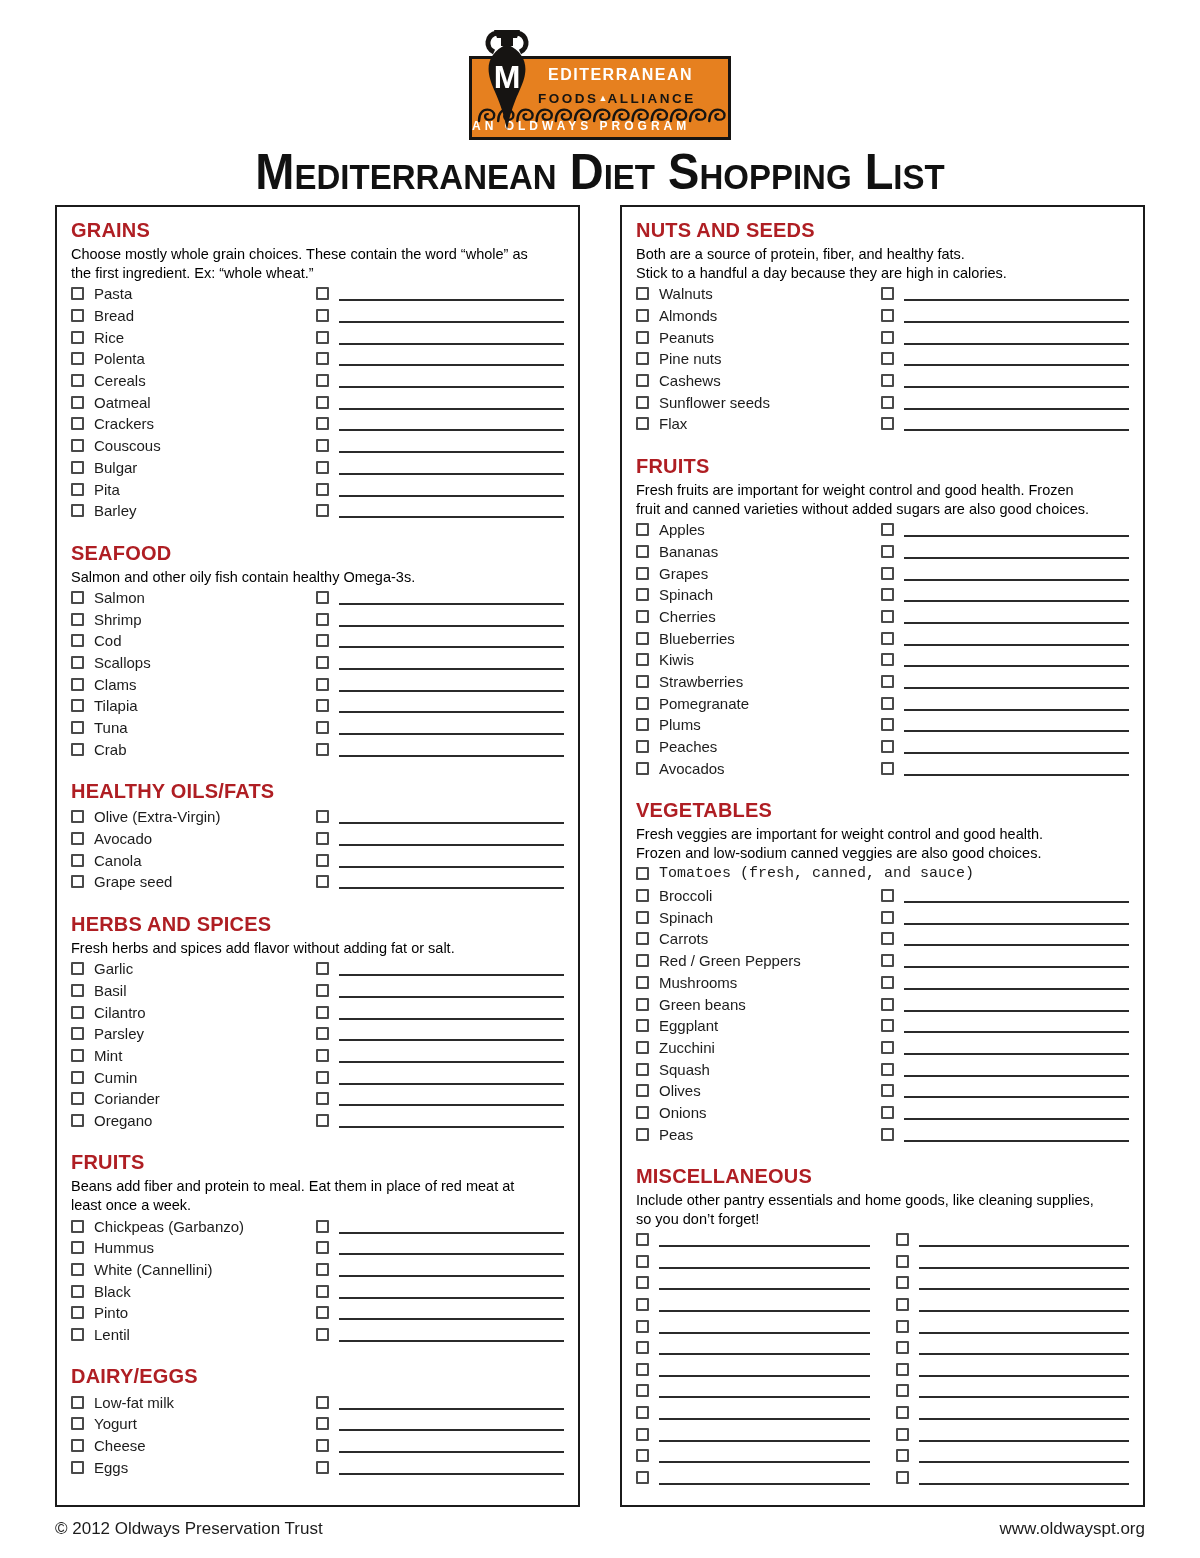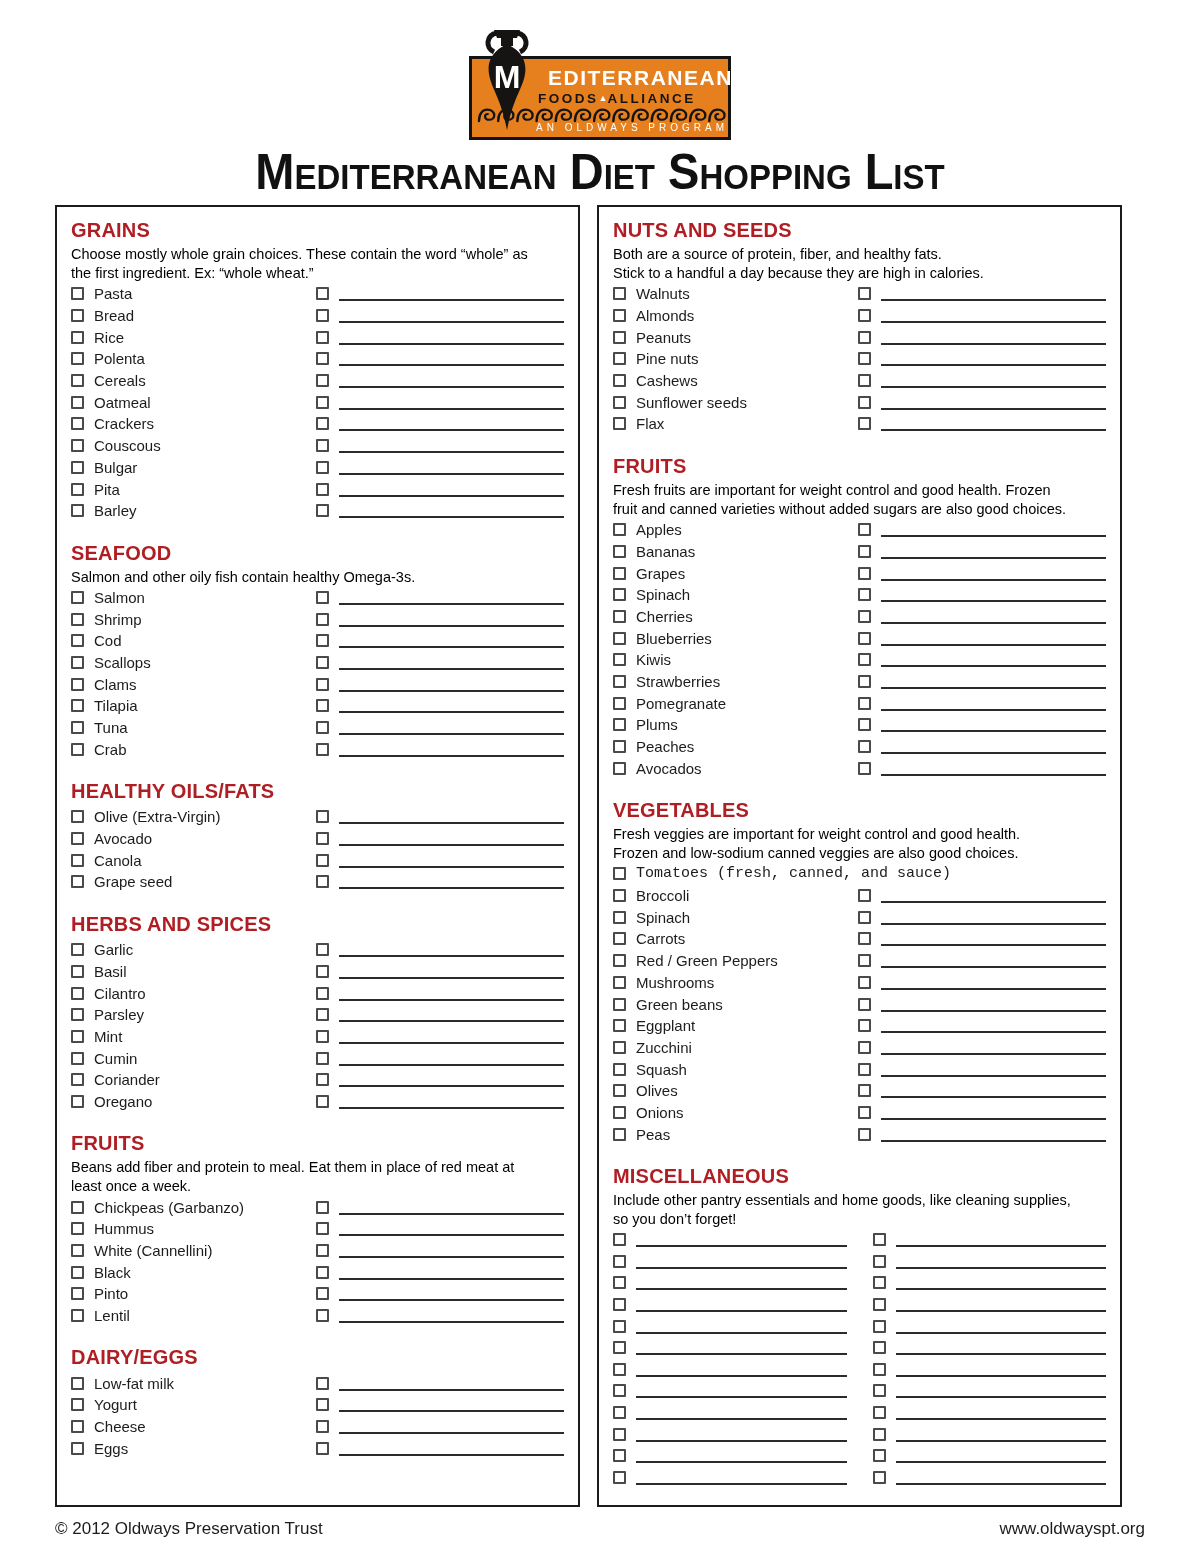--- a/index.html
+++ b/index.html
@@ -16,48 +16,48 @@
   
   .header{text-align:center;}
   .logo{position:relative;width:262px;height:112px;margin:28px auto 0;}
   .logo-box{
     position:absolute;left:0;top:28px;width:262px;height:84px;
     background:var(--logo-orange,#E6801F);
     border:3px solid #161412;box-sizing:border-box;
   }
   .logo-line1{
     position:absolute;top:7px;left:76px;right:4px;
-    color:#ffffff;font-weight:800;font-size:21px;letter-spacing:1.5px;
-    text-align:right;white-space:nowrap;
+    color:#ffffff;font-weight:800;font-size:16px;letter-spacing:1.5px;
+    text-align:left;white-space:nowrap;
   }
   .logo-line2{
     position:absolute;top:32px;left:66px;right:4px;
     color:#161412;font-weight:800;font-size:13.5px;letter-spacing:2.5px;
     text-align:left;white-space:nowrap;
   }
   .logo-line2 .tri{color:#ffffff;font-size:9px;vertical-align:2px;letter-spacing:0;}
   .waves{position:absolute;left:5px;top:48px;width:249px;height:16px;}
   .logo-tagline{
     position:absolute;bottom:4px;left:0;right:0;
-    color:#ffffff;font-weight:400;font-size:10px;letter-spacing:4px;
-    text-align:right;white-space:nowrap;
+    color:#ffffff;font-weight:700;font-size:12px;letter-spacing:4px;
+    text-align:left;white-space:nowrap;
   }
   .amphora{position:absolute;left:8px;top:0;width:60px;height:108px;z-index:2;}
 
   
   .title{
     margin:6px 0 12px;
     font-size:47px;font-weight:800;color:#111111;
     font-variant:small-caps;letter-spacing:0px;
     transform:scaleY(1.08);transform-origin:center top;
     line-height:1.0;
   }
 
   
-  .columns{display:flex;gap:17px;padding:0 55px;margin-top:10px;}
+  .columns{display:flex;gap:40px;padding:0 55px;margin-top:10px;}
   .panel{
     flex:0 0 525px;box-sizing:border-box;height:1302px;
     border:2.5px solid #1b1b1b;background:#ffffff;
     padding:11px 14px 10px 14px;
   }
   .section{margin-top:19px;}
   .section:first-child{margin-top:0;}
   .section-heading{
     margin:0 0 3px 0;
     font-size:20px;line-height:24px;font-weight:800;
@@ -322,20 +322,21 @@
             <span class="item-left">
               <span class="cb"></span>
               <span class="item-label">Grape seed</span>
             </span>
             <span class="cb"></span>
             <span class="line"></span>
           </div>
         </section>
         <section class="section">
           <h2 class="section-heading">HERBS AND SPICES</h2>
+          <div class="section-desc">Fresh herbs and spices add flavor without adding fat or salt.</div>
           <div class="item-row">
             <span class="item-left">
               <span class="cb"></span>
               <span class="item-label">Garlic</span>
             </span>
             <span class="cb"></span>
             <span class="line"></span>
           </div>
           <div class="item-row">
             <span class="item-left">

